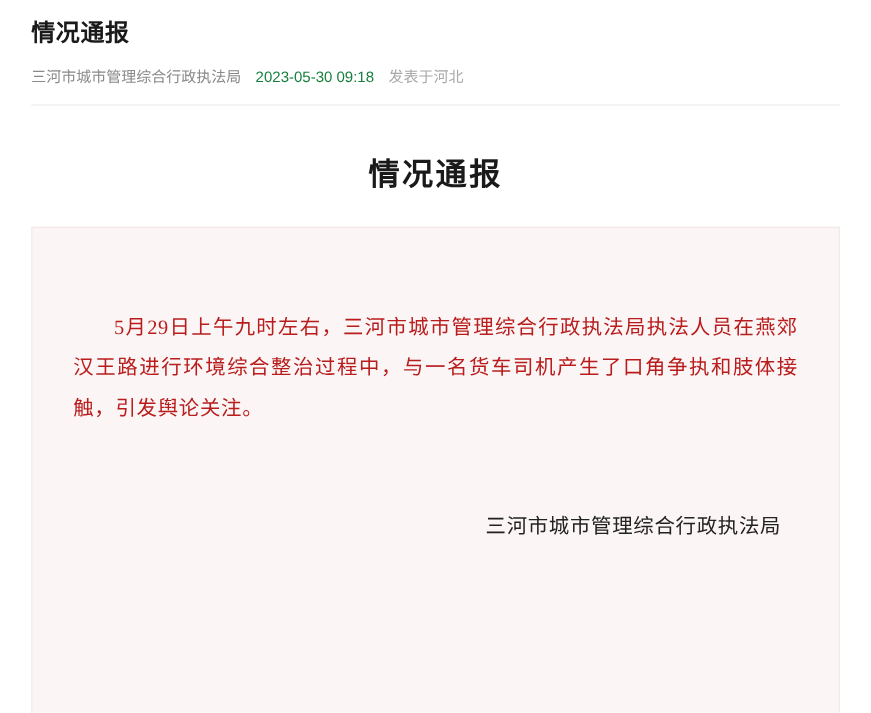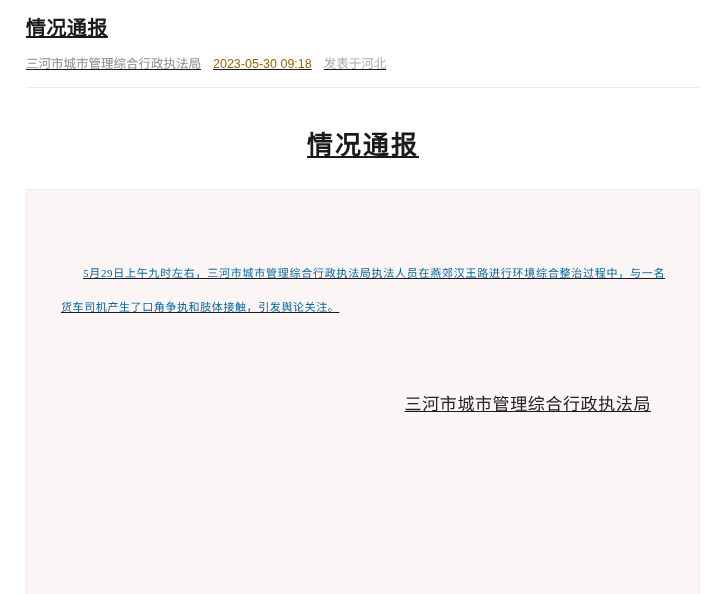--- a/index.html
+++ b/index.html
@@ -13,21 +13,20 @@
     font-family: "Liberation Sans", "DejaVu Sans", sans-serif;
     color: #1a1a1a;
     overflow: hidden;
   }
   .page {
     position: relative;
     width: 726px;
     height: 428px;
     background: #ffffff;
     box-sizing: border-box;
-    text-decoration: underline;
   }
 
   
   .header {
     padding: 14px 26px 0 26px;
   }
   .header-title {
     font-size: 20px;
     font-weight: 700;
     color: #1a1a1a;
@@ -41,21 +40,21 @@
     gap: 12px;
     margin-top: 13px;
     font-size: 12.5px;
     color: #9b9b9b;
     line-height: 18px;
   }
   .meta-source {
     color: #8a8a8a;
   }
   .meta-date {
-    color: #a16207;
+    color: #15803d;
   }
   .meta-location {
     color: #a9a9a9;
   }
   .header-divider {
     margin-top: 14px;
     border-bottom: 1px solid #ededed;
   }
 
   
@@ -73,23 +72,23 @@
   .notice-card {
     margin: 0 26px;
     background: #fbf5f5;
     border: 1px solid #f3e9e9;
     box-sizing: border-box;
     min-height: 430px;
     padding: 66px 34px 40px 34px;
   }
 
   .para {
-    font-size: 11px;
+    font-size: 17px;
     line-height: 34px;
-    color: #0369a1;
+    color: #b91c1c;
     text-indent: 2em;
     text-align: justify;
     margin: 0;
     font-family: "Liberation Serif", "DejaVu Serif", serif;
     letter-spacing: 0.6px;
   }
   .para + .para {
     margin-top: 2px;
   }
 

